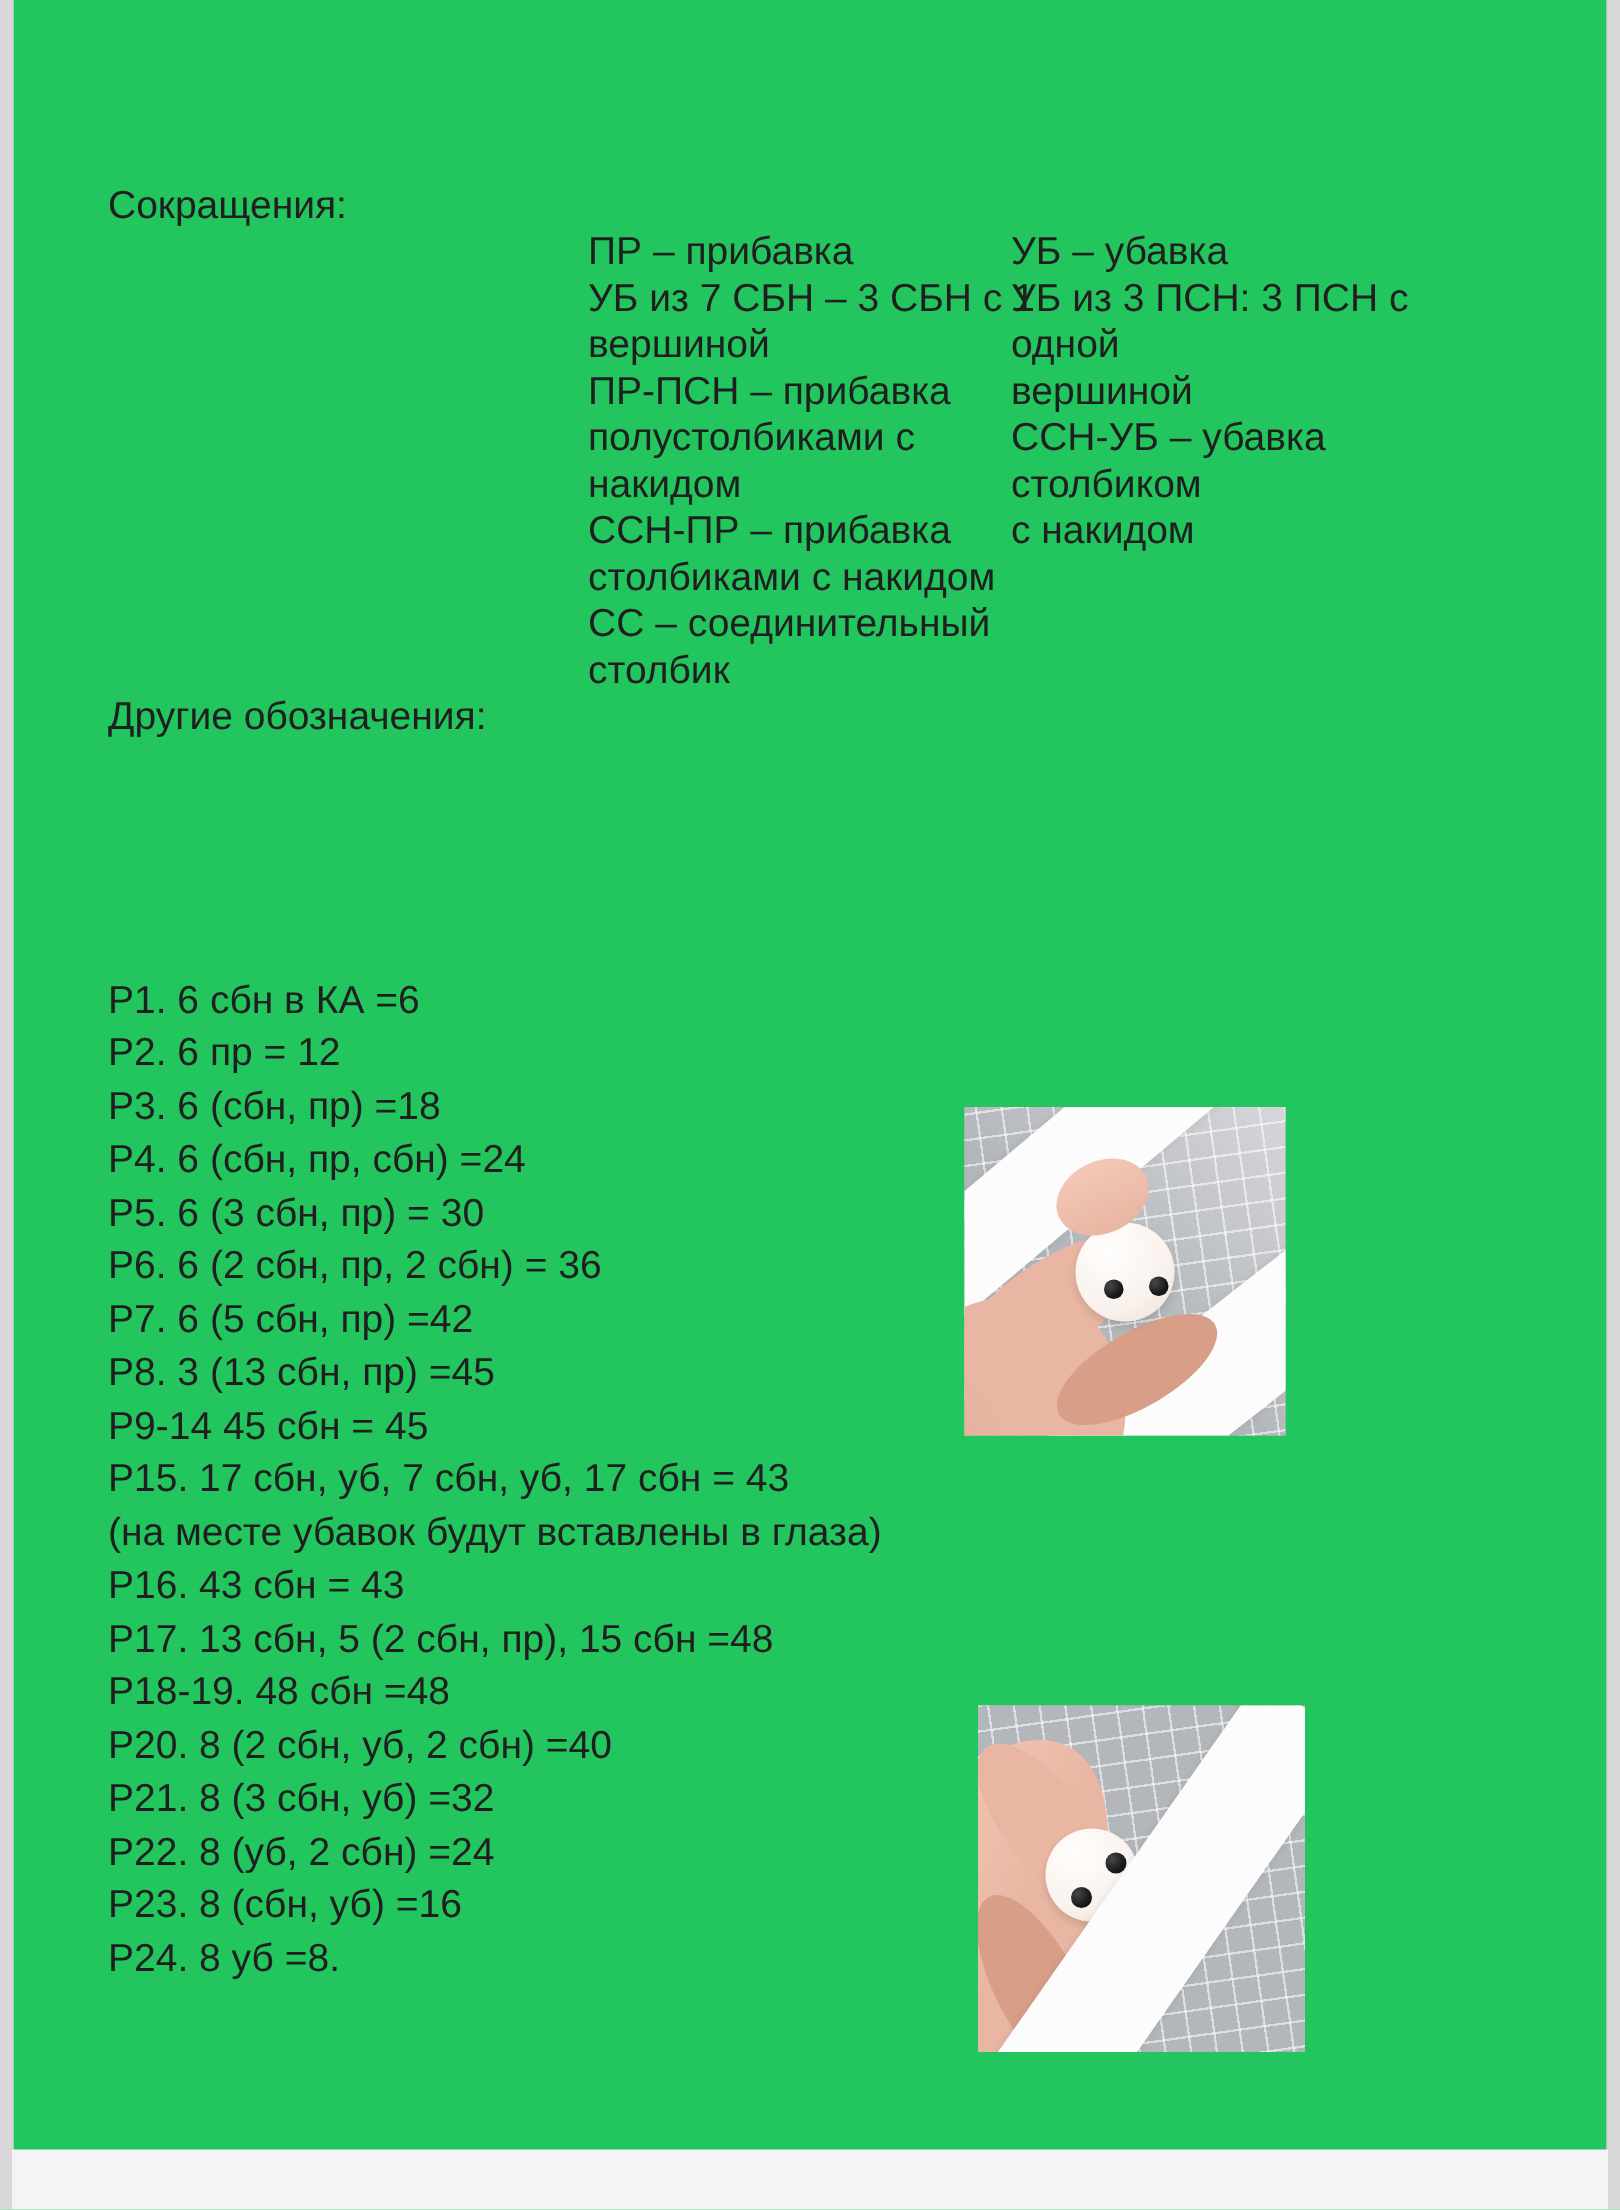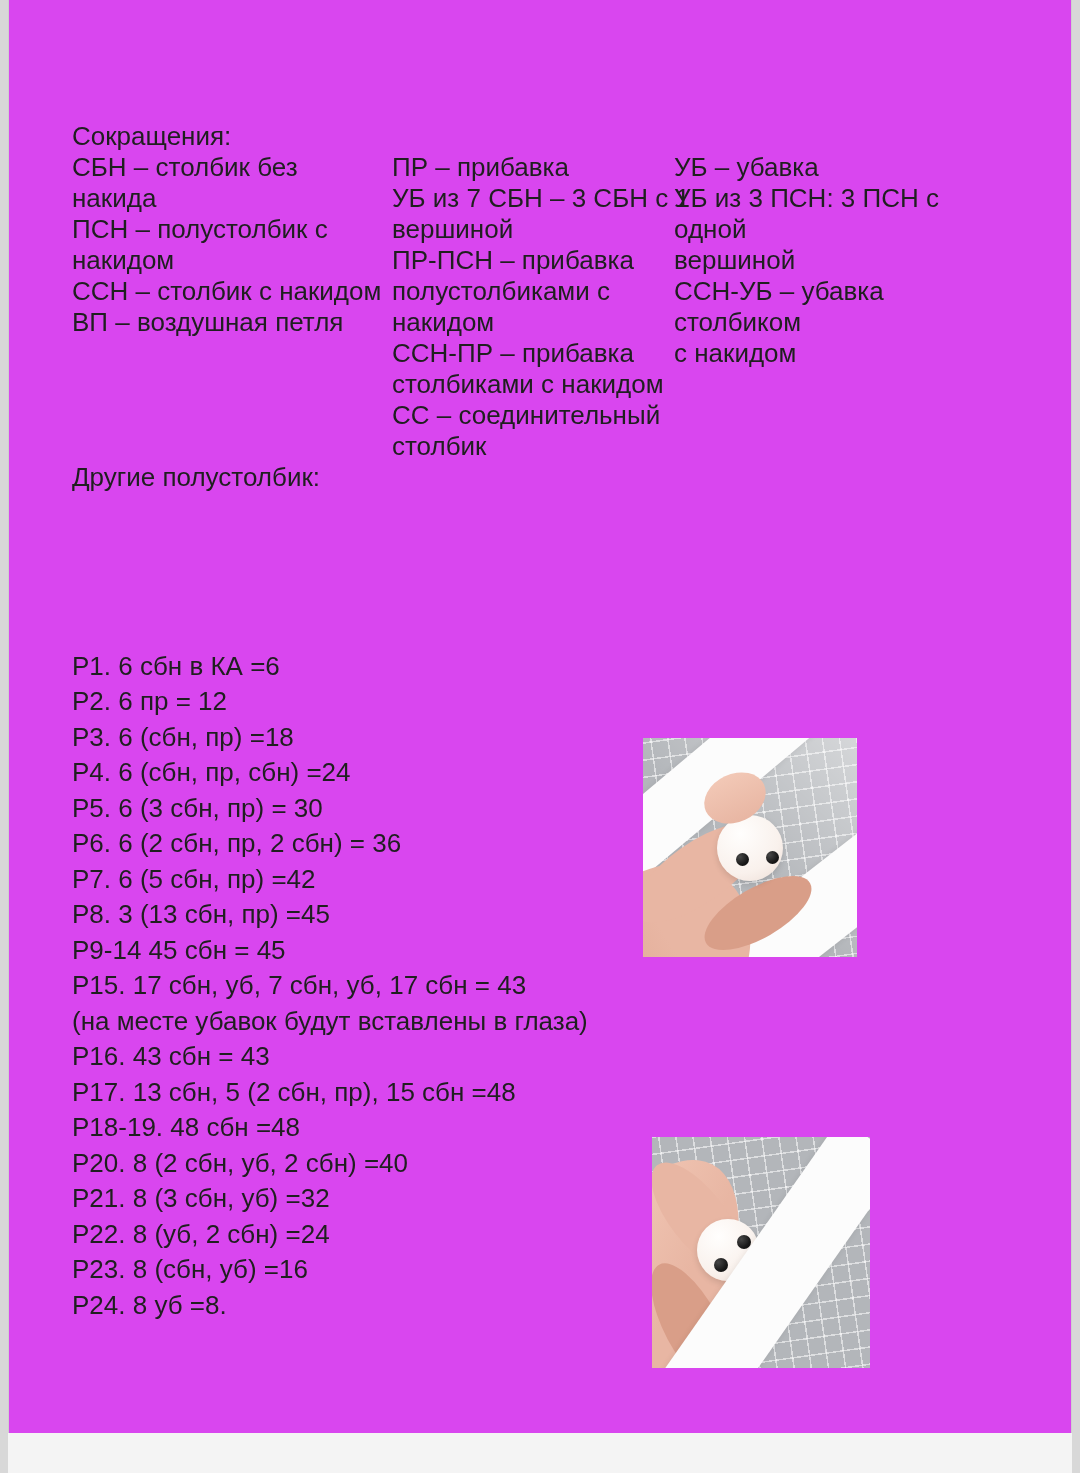--- a/index.html
+++ b/index.html
@@ -1,17 +1,17 @@
 <!DOCTYPE html>
 <html lang="ru" style="--text: #1f1f1f; --page-edge: #d8d8d8; --photo-mat: #b3b6ba; --grid-line: rgba(255,255,255,0.55); --skin: #e8b6a3; --skin-shadow: #d99e88; --ball: #f9f1ec; --eye: #161616; --strip: #fcfcfc;"><head>
 <meta charset="utf-8">
 <style>
   html,body{margin:0;padding:0;background:#ffffff;}
   .page{
-    position:relative;width:1080px;height:1473px;background:#d946ef;
+    position:relative;width:1080px;height:1473px;background:#22c55e;
     font-family:"Liberation Sans",sans-serif;color:var(--text,#1f1f1f);
     overflow:hidden;
   }
   .edge{position:absolute;top:0;bottom:0;width:8px;background:var(--page-edge,#d8d8d8);}
   .edge-left{left:0;border-right:1px solid #cfcfcf;}
   .edge-right{right:0;border-left:1px solid #cfcfcf;}
   .bottom-band{position:absolute;left:8px;right:8px;bottom:0;height:40px;background:#f4f4f4;}
 
   .txt{position:absolute;font-size:26px;line-height:31px;white-space:pre-line;}
   .abbr-title{left:72px;top:121px;}
@@ -66,42 +66,37 @@
 <body>
 
 <div class="page">
 
   <div class="edge edge-left"></div>
   <div class="edge edge-right"></div>
   <div class="bottom-band"></div>
 
   <div class="txt abbr-title">Сокращения:</div>
 
-  <div class="txt col1">СБН – столбик без накида
-ПСН – полустолбик с
-накидом
-ССН – столбик с накидом
-ВП – воздушная петля</div>
   <div class="txt col2">ПР – прибавка
 УБ из 7 СБН – 3 СБН с 1
 вершиной
 ПР-ПСН – прибавка
 полустолбиками с накидом
 ССН-ПР – прибавка
 столбиками с накидом
 СС – соединительный
 столбик</div>
   <div class="txt col3">УБ – убавка
 УБ из 3 ПСН: 3 ПСН с одной
 вершиной
 ССН-УБ – убавка столбиком
 с накидом</div>
 
   <div class="txt other-block">
-    <div>Другие полустолбик:</div>
+    <div>Другие обозначения:</div>
   </div>
 
   <div class="txt head-block">
     <div>Р1. 6 сбн в КА =6
 Р2. 6 пр = 12
 Р3. 6 (сбн, пр) =18
 Р4. 6 (сбн, пр, сбн) =24
 Р5. 6 (3 сбн, пр) = 30
 Р6. 6 (2 сбн, пр, 2 сбн) = 36
 Р7. 6 (5 сбн, пр) =42

